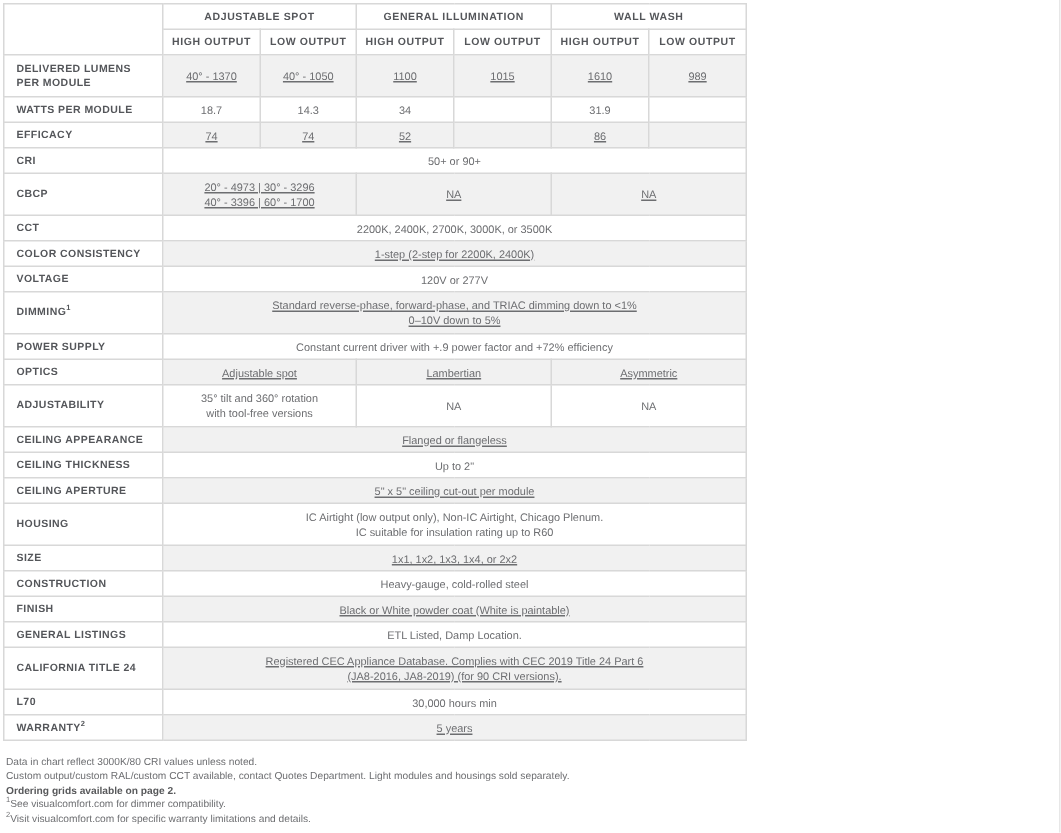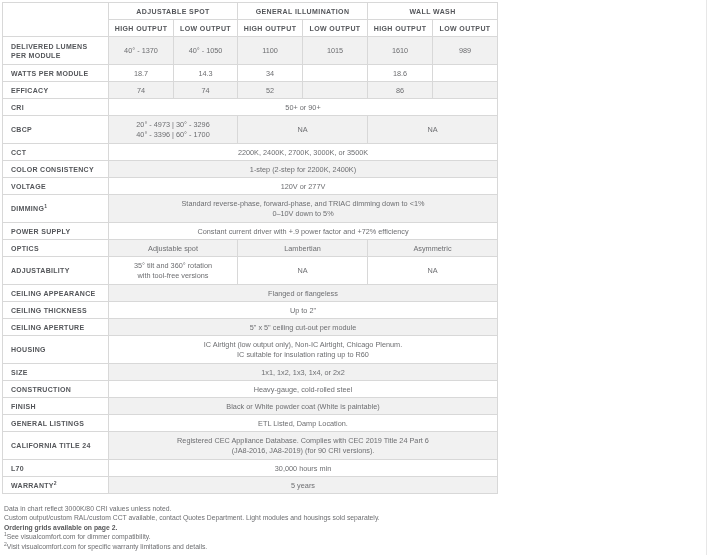--- a/index.html
+++ b/index.html
@@ -26,21 +26,21 @@
   tbody tr.h1 { height:17px; }
   tbody tr.h2 { height:28px; }
   tbody th {
     font-size:7px; font-weight:bold; color:var(--label-text);
     letter-spacing:0.3px; text-align:left; padding:1px 4px 1px 8px; line-height:9px;
   }
   td {
     font-size:7.3px; color:var(--value-text); text-align:center;
     padding:1px 3px; line-height:9px;
   }
-  td.shade { background:var(--shade); }
+  td.shade { background:var(--shade);text-decoration:underline; }
   td .ln { line-height:10px; }
   sup { font-size:5px; vertical-align:super; line-height:0; }
 
   .footnotes {
     position:absolute; left:4px; top:504px; width:560px;
     font-size:6.8px; color:var(--value-text);
   }
   .footnotes div { line-height:9.4px; white-space:nowrap; }
   .footnotes div.bold { font-weight:bold; color:#58595b; }
 </style>
@@ -83,21 +83,21 @@
           <td class="shade">1015</td>
           <td class="shade">1610</td>
           <td class="shade">989</td>
         </tr>
         <tr class="h1">
           <th>WATTS PER MODULE</th>
           <td>18.7</td>
           <td>14.3</td>
           <td>34</td>
           <td></td>
-          <td>18.6</td>
+          <td>31.9</td>
           <td></td>
         </tr>
         <tr class="h1">
           <th>EFFICACY</th>
           <td class="shade">74</td>
           <td class="shade">74</td>
           <td class="shade">52</td>
           <td class="shade"></td>
           <td class="shade">86</td>
           <td class="shade"></td>

